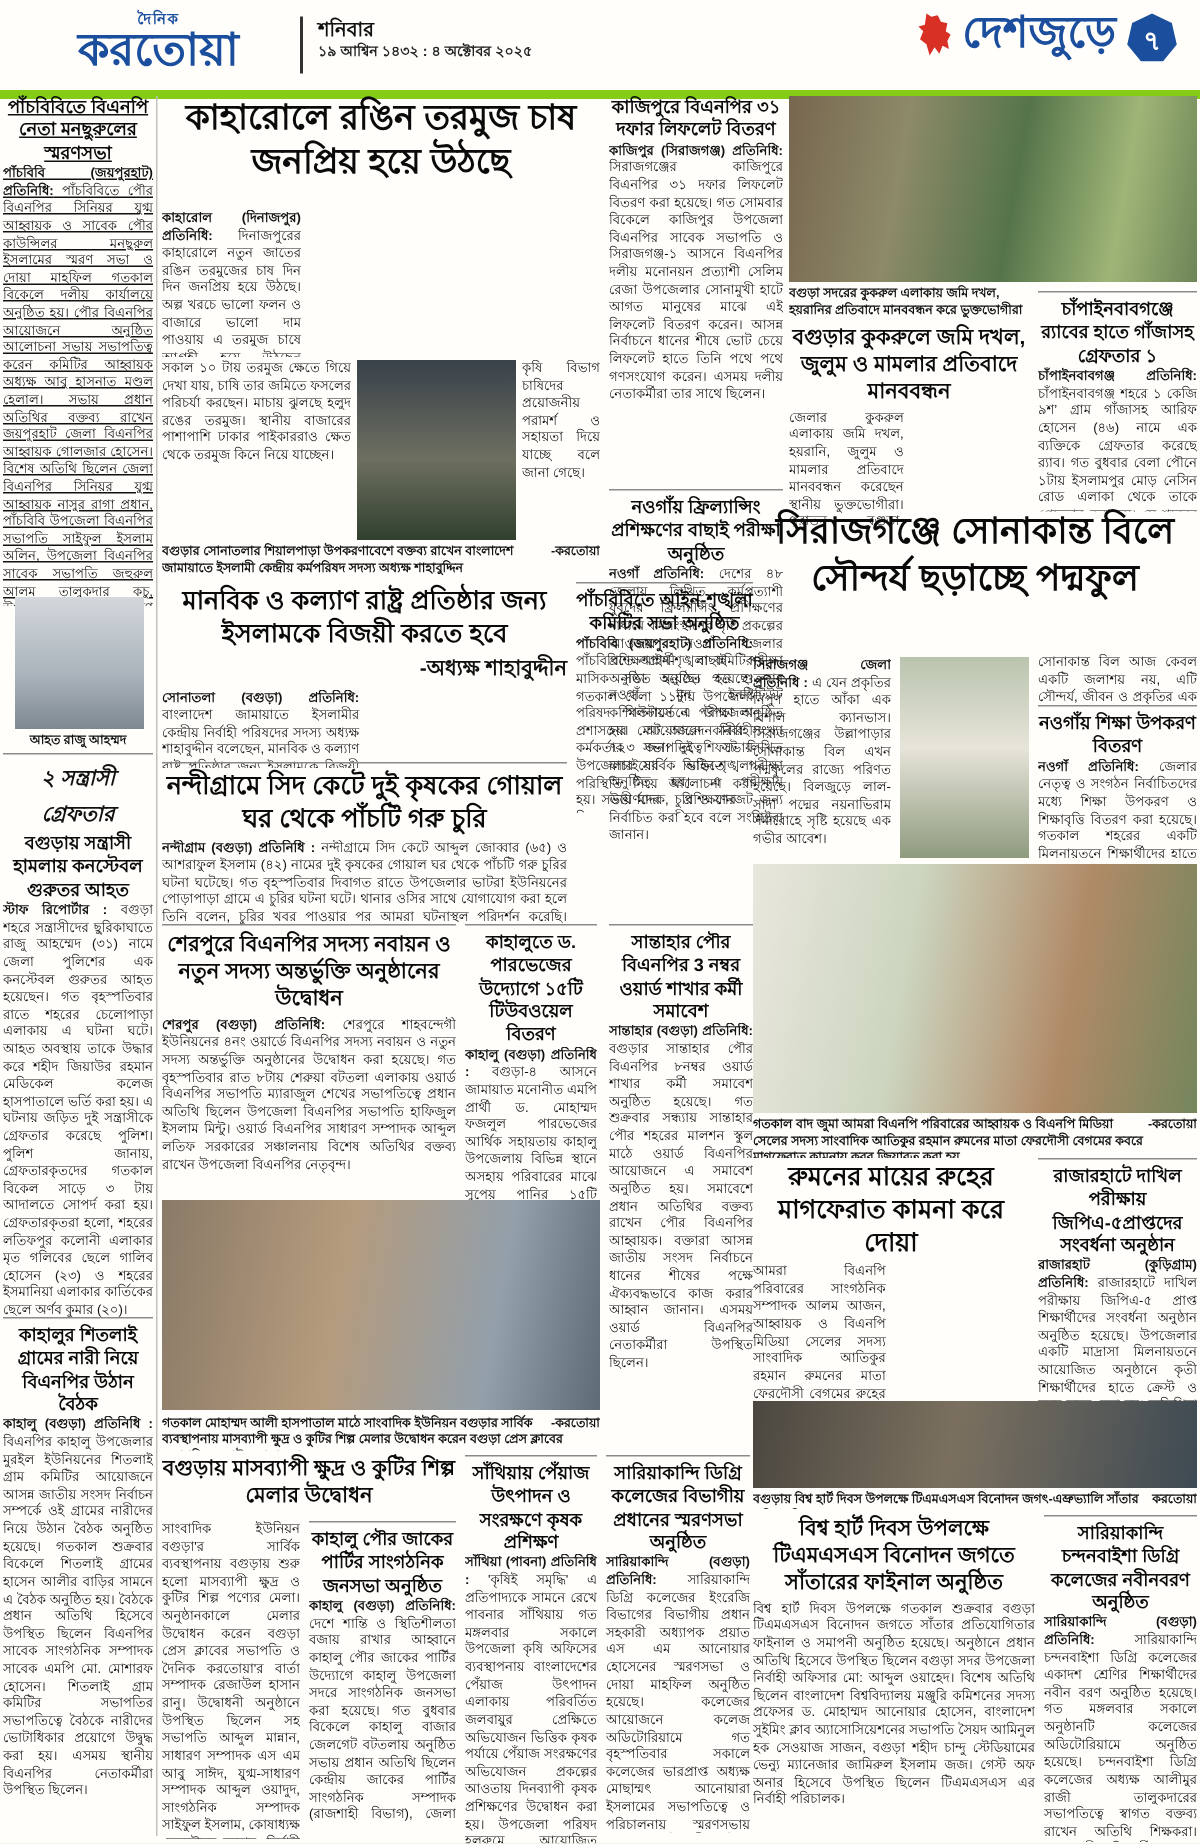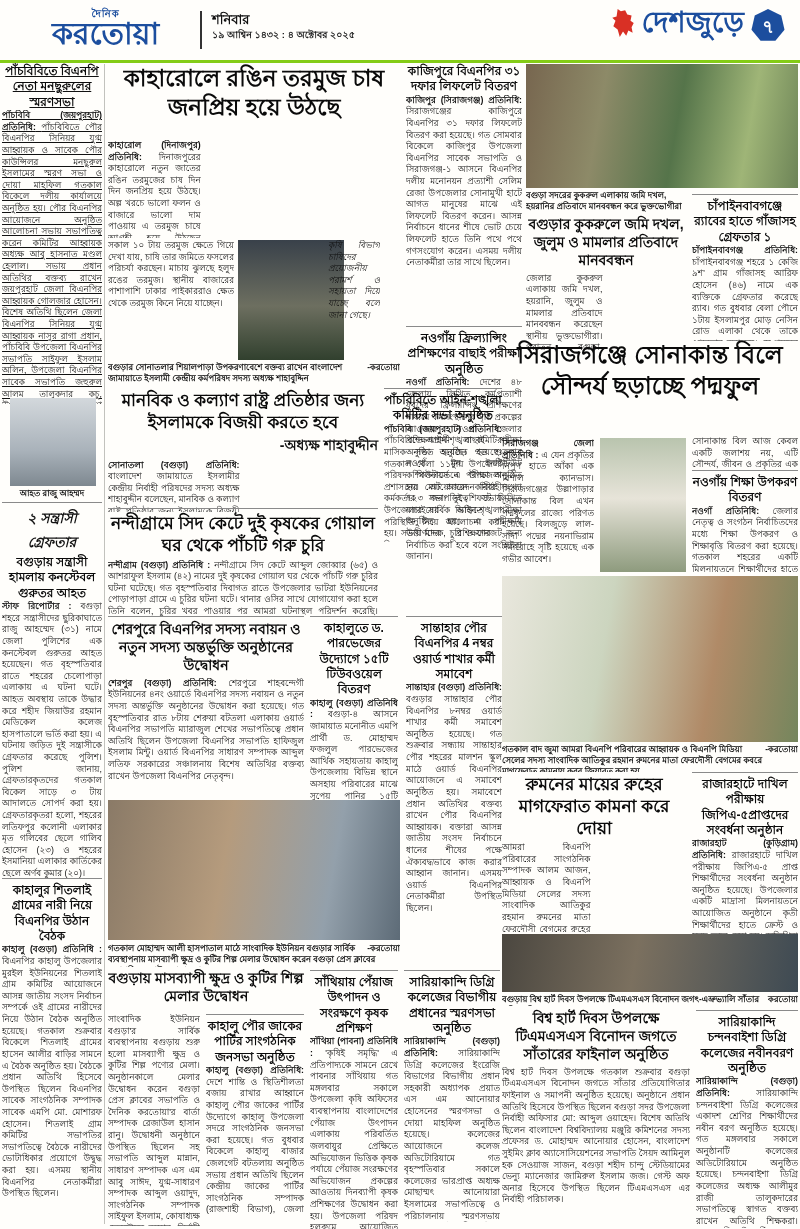--- a/index.html
+++ b/index.html
@@ -23,21 +23,21 @@
   .vline{width:1px;background:#c2c2bd;}
   .ph{overflow:hidden;}
   .ph-banner{background:linear-gradient(100deg,#77664f 0%,#8d8a68 28%,#55744a 55%,#9fb577 80%,#6d8457 100%);}
   .ph-speech{background:linear-gradient(180deg,#39414a 0%,#6d6f60 55%,#31402e 100%);}
   .ph-injured{background:linear-gradient(180deg,#d3d8dc 0%,#a9b2ba 60%,#7e8890 100%);}
   .ph-prayer{background:linear-gradient(180deg,#b9c4ae 0%,#e7e4d9 45%,#8e9b7e 100%);}
   .ph-rumon{background:linear-gradient(100deg,#e9e7dd 0%,#ccd5bf 35%,#b08a67 70%,#75865d 100%);}
   .ph-mela{background:linear-gradient(100deg,#8a7a67 0%,#b59b7d 40%,#93a0ab 75%,#5d6b77 100%);}
   .ph-swim{background:linear-gradient(100deg,#4b4740 0%,#7b705f 45%,#3e4a53 100%);}
   
-  .masthead{position:absolute;left:0;top:0;width:800px;height:60px;border-bottom:3px solid #84cc16;}
+  .masthead{position:absolute;left:0;top:0;width:800px;height:60px;border-bottom:6px solid #84cc16;}
   .brand{position:absolute;left:52px;top:9px;text-align:center;color:#1c4e9e;line-height:1;}
   .brand .small{font-size:10px;font-weight:bold;letter-spacing:1px;}
   .brand .big{font-size:30px;font-weight:bold;letter-spacing:0;}
   .mast-sep{position:absolute;left:200px;top:11px;width:2px;height:38px;background:#333;}
   .dateblock{position:absolute;left:212px;top:11px;line-height:1.35;}
   .dateblock .day{font-size:13px;font-weight:bold;}
   .dateblock .dt{font-size:9.5px;font-weight:bold;color:#222;}
   .sectionlogo{position:absolute;right:14px;top:8px;display:flex;gap:6px;}
   .sectionname{font-size:29px;font-weight:bold;color:#1c4e9e;line-height:1;}
 </style>
@@ -94,21 +94,21 @@
   </div>
 
   <div class="abs hl hl-xl" style="left:108px;top:64px;width:292px;">কাহারোলে রঙিন তরমুজ চাষ জনপ্রিয় হয়ে উঠছে</div>
   <div class="abs cols3" style="left:108px;top:140px;width:292px;height:98px;">
     <p class="body" style="height:98px;"><span class="byline">কাহারোল (দিনাজপুর) প্রতিনিধি:</span> <span>দিনাজপুরের কাহারোলে নতুন জাতের রঙিন তরমুজের চাষ দিন দিন জনপ্রিয় হয়ে উঠছে। অল্প খরচে ভালো ফলন ও বাজারে ভালো দাম পাওয়ায় এ তরমুজ চাষে আগ্রহী হয়ে উঠছেন উপজেলার কৃষকরা। চলতি ২০২৫-২৬ মৌসুমে উপজেলার বিভিন্ন ইউনিয়নে মাচায় হলুদ ও কালো জাতের রঙিন তরমুজের আবাদ হয়েছে। উপজেলা কৃষি অফিস জানায়, প্রতি বিঘা জমিতে তরমুজ চাষে খরচ হয় ২০ হাজার টাকা আর বিক্রি হয় ৬০ থেকে ৭০ হাজার টাকায়।</span></p>
   </div>
   <div class="abs" style="left:108px;top:240px;width:126px;height:120px;">
     <p class="body" style="height:120px;">সকাল ১০ টায় তরমুজ ক্ষেতে গিয়ে দেখা যায়, চাষি তার জমিতে ফসলের পরিচর্যা করছেন। মাচায় ঝুলছে হলুদ রঙের তরমুজ। স্থানীয় বাজারের পাশাপাশি ঢাকার পাইকাররাও ক্ষেত থেকে তরমুজ কিনে নিয়ে যাচ্ছেন।</p>
   </div>
   <div class="abs ph ph-speech" style="left:238px;top:240px;width:106px;height:120px;"></div>
-  <div class="abs" style="left:328px;top:240px;width:52px;height:120px;font-style:italic;">
+  <div class="abs" style="left:348px;top:240px;width:52px;height:120px;">
     <p class="body" style="height:120px;">কৃষি বিভাগ চাষিদের প্রয়োজনীয় পরামর্শ ও সহায়তা দিয়ে যাচ্ছে বলে জানা গেছে।</p>
   </div>
   <div class="abs cap" style="left:108px;top:362px;width:292px;height:26px;">
     <span class="credit">-করতোয়া</span>
     <span>বগুড়ার সোনাতলার শিয়ালপাড়া উপকরণাবেশে বক্তব্য রাখেন বাংলাদেশ জামায়াতে ইসলামী কেন্দ্রীয় কর্মপরিষদ সদস্য অধ্যক্ষ শাহাবুদ্দিন</span>
   </div>
 
   <div class="abs" style="left:108px;top:390px;width:270px;">
     <div class="hl hl-lg">মানবিক ও কল্যাণ রাষ্ট্র প্রতিষ্ঠার জন্য ইসলামকে বিজয়ী করতে হবে</div>
     <div class="attr">-অধ্যক্ষ শাহাবুদ্দীন</div>
@@ -131,21 +131,21 @@
     <div class="hl hl-md">শেরপুরে বিএনপির সদস্য নবায়ন ও নতুন সদস্য অন্তর্ভুক্তি অনুষ্ঠানের উদ্বোধন</div>
     <p class="body" style="height:120px;margin-top:3px;"><span class="byline">শেরপুর (বগুড়া) প্রতিনিধি:</span> <span>শেরপুরে শাহবন্দেগী ইউনিয়নের ৪নং ওয়ার্ডে বিএনপির সদস্য নবায়ন ও নতুন সদস্য অন্তর্ভুক্তি অনুষ্ঠানের উদ্বোধন করা হয়েছে। গত বৃহস্পতিবার রাত ৮টায় শেরুয়া বটতলা এলাকায় ওয়ার্ড বিএনপির সভাপতি ম্যারাজুল শেখের সভাপতিত্বে প্রধান অতিথি ছিলেন উপজেলা বিএনপির সভাপতি হাফিজুল ইসলাম মিন্টু। ওয়ার্ড বিএনপির সাধারণ সম্পাদক আব্দুল লতিফ সরকারের সঞ্চালনায় বিশেষ অতিথির বক্তব্য রাখেন উপজেলা বিএনপির নেতৃবৃন্দ।</span></p>
   </div>
 
   <div class="abs rule" style="left:310px;top:616px;width:88px;height:182px;">
     <div class="hl hl-sm">কাহালুতে ড. পারভেজের উদ্যোগে ১৫টি টিউবওয়েল বিতরণ</div>
     <p class="body" style="height:118px;"><span class="byline">কাহালু (বগুড়া) প্রতিনিধি :</span> <span>বগুড়া-৪ আসনে জামায়াত মনোনীত এমপি প্রার্থী ড. মোহাম্মদ ফজলুল পারভেজের আর্থিক সহায়তায় কাহালু উপজেলায় বিভিন্ন স্থানে অসহায় পরিবারের মাঝে সুপেয় পানির ১৫টি টিউবওয়েল বিতরণ করা হয়েছে। গত সোমবার বিকেলে কাহালু আদর্শ মহিলা ডিগ্রি কলেজ মাঠে তার পক্ষ থেকে আনুষ্ঠানিকভাবে টিউবওয়েল বিতরণ করেন জেলা জামায়াতের কর্ম পরিষদের সদস্যরা। সুপেয় পানির সংকট দূর করতেই এ উদ্যোগ নেয়া হয়েছে বলে জানানো হয়।</span></p>
   </div>
 
   <div class="abs rule" style="left:406px;top:616px;width:96px;height:350px;">
-    <div class="hl hl-sm">সান্তাহার পৌর বিএনপির 4 নম্বর ওয়ার্ড শাখার কর্মী সমাবেশ</div>
+    <div class="hl hl-sm">সান্তাহার পৌর বিএনপির 3 নম্বর ওয়ার্ড শাখার কর্মী সমাবেশ</div>
     <p class="body" style="height:284px;"><span class="byline">সান্তাহার (বগুড়া) প্রতিনিধি:</span> <span>বগুড়ার সান্তাহার পৌর বিএনপির ৮নম্বর ওয়ার্ড শাখার কর্মী সমাবেশ অনুষ্ঠিত হয়েছে। গত শুক্রবার সন্ধ্যায় সান্তাহার পৌর শহরের মালশন স্কুল মাঠে ওয়ার্ড বিএনপির আয়োজনে এ সমাবেশ অনুষ্ঠিত হয়। সমাবেশে প্রধান অতিথির বক্তব্য রাখেন পৌর বিএনপির আহ্বায়ক। বক্তারা আসন্ন জাতীয় সংসদ নির্বাচনে ধানের শীষের পক্ষে ঐক্যবদ্ধভাবে কাজ করার আহ্বান জানান। এসময় ওয়ার্ড বিএনপির নেতাকর্মীরা উপস্থিত ছিলেন।</span></p>
   </div>
 
   <div class="abs ph ph-mela" style="left:108px;top:800px;width:292px;height:140px;"></div>
   <div class="abs cap" style="left:108px;top:943px;width:292px;height:24px;">
     <span class="credit">-করতোয়া</span>
     <span>গতকাল মোহাম্মদ আলী হাসপাতাল মাঠে সাংবাদিক ইউনিয়ন বগুড়ার সার্বিক ব্যবস্থাপনায় মাসব্যাপী ক্ষুদ্র ও কুটির শিল্প মেলার উদ্বোধন করেন বগুড়া প্রেস ক্লাবের সভাপতি রেজাউল হাসান রানু</span>
   </div>
 
   <div class="abs" style="left:108px;top:970px;width:196px;">

